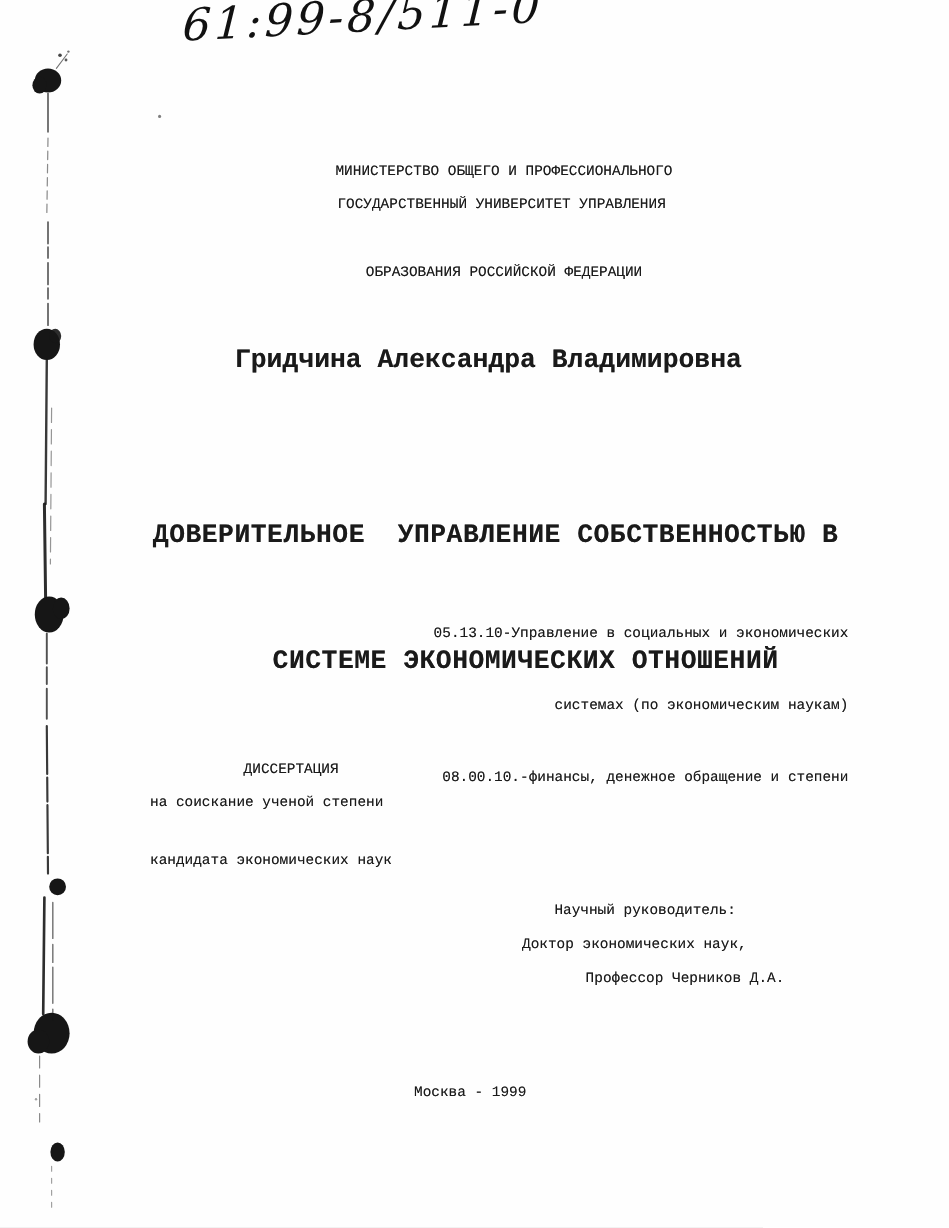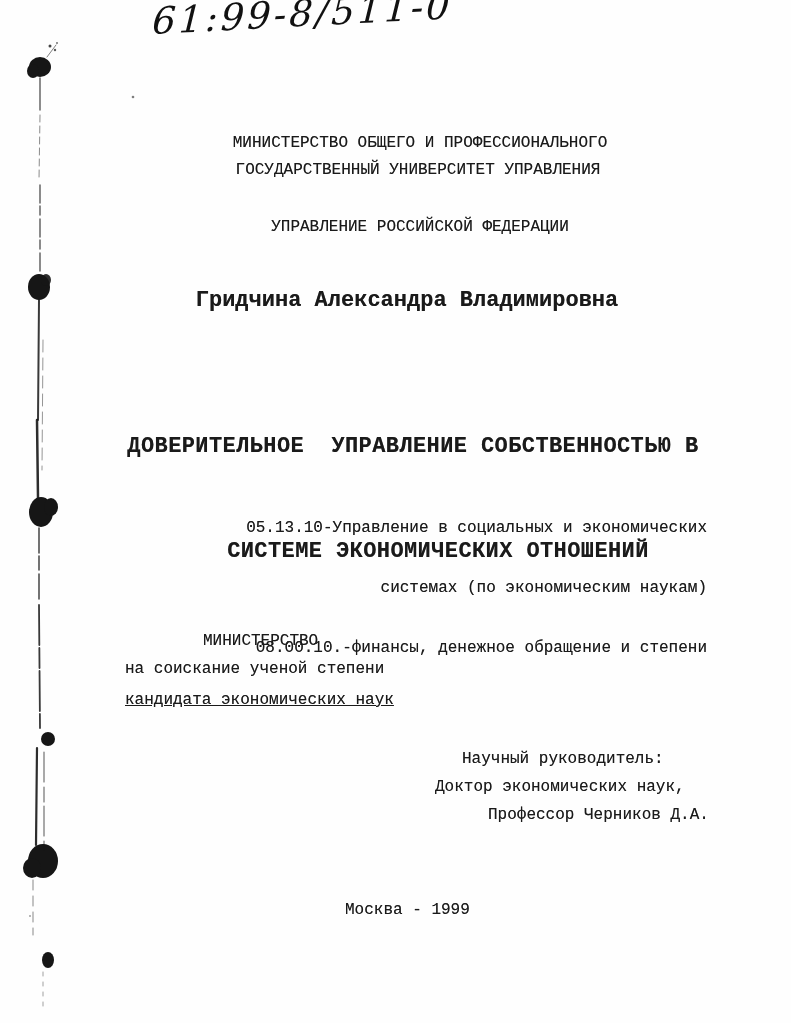--- a/index.html
+++ b/index.html
@@ -7,21 +7,21 @@
     position:relative;
     width:791px;height:1023px;
     background:#fefefe;
     overflow:hidden;
     font-family:"Liberation Mono", monospace;
     color:#1a1a1a;
     margin:0 auto;
   }
   .txt{
     position:absolute;
-    font-size:16px;
+    font-size:12px;
     line-height:18px;
     white-space:pre;
     text-shadow:0 0 0.5px rgba(20,20,20,.55);
   }
   .center{text-align:center;}
   .right{text-align:right;}
   .bold{font-weight:bold;}
 
   .handwritten{
     position:absolute;
@@ -39,21 +39,21 @@
 
   .ministry{left:180px;top:73px;width:480px;line-height:28px;}
   .university{left:178px;top:161px;width:480px;}
   .manuscript{right:71px;top:230px;letter-spacing:0.4px;}
   .author{left:107px;top:290px;width:600px;font-size:22px;line-height:22px;}
   .title-block{left:60px;top:359px;width:706px;font-size:22px;line-height:35px;letter-spacing:0.4px;}
   .title-line2{padding-left:50px;}
   .specialties{left:150px;top:478px;width:557px;line-height:20px;}
   .diss-1{left:203px;top:632px;}
   .diss-2{left:125px;top:660px;}
-  .diss-3{left:125px;top:691px;text-decoration:underline;}
+  .diss-3{left:125px;top:708px;}
   .sup-1{left:462px;top:750px;}
   .sup-2{left:435px;top:778px;}
   .sup-3{left:464px;top:806px;margin-left:24px;}
   .footer{left:345px;top:901px;}
 
   .binding{position:absolute;left:0;top:0;pointer-events:none;}
 </style>
 </head>
 <body>
 
@@ -91,40 +91,40 @@
       <path d="M44 752 L44 850" stroke-width="1.2" opacity=".6" stroke-dasharray="30 5 15 4"></path>
       <path d="M33 880 L33 935" stroke-width="1" opacity=".5" stroke-dasharray="10 6"></path>
       <path d="M43 972 L43 1012" stroke-width="1" opacity=".4" stroke-dasharray="4 6"></path>
     </g>
   </svg>
 
   <div class="handwritten">61:99-8/511-0</div>
 
   <div class="txt center ministry">
     <div>МИНИСТЕРСТВО ОБЩЕГО И ПРОФЕССИОНАЛЬНОГО</div>
-    <div>УПРАВЛЕНИЕ РОССИЙСКОЙ ФЕДЕРАЦИИ</div>
+    <div>ОБРАЗОВАНИЯ РОССИЙСКОЙ ФЕДЕРАЦИИ</div>
   </div>
 
   <div class="txt center university">ГОСУДАРСТВЕННЫЙ УНИВЕРСИТЕТ УПРАВЛЕНИЯ</div>
 
 
   <div class="txt bold center title-block">
     <div>ДОВЕРИТЕЛЬНОЕ  УПРАВЛЕНИЕ СОБСТВЕННОСТЬЮ В</div>
     <div class="title-line2">СИСТЕМЕ ЭКОНОМИЧЕСКИХ ОТНОШЕНИЙ</div>
   </div>
 
   <div class="txt bold center author">Гридчина Александра Владимировна</div>
 
   <div class="txt right specialties">
     <div>05.13.10-Управление в социальных и экономических</div>
     <div>системах (по экономическим наукам)</div>
     <div>08.00.10.-финансы, денежное обращение и степени</div>
   </div>
 
-  <div class="txt diss-1">МИНИСТЕРСТВО</div>
+  <div class="txt diss-1">ДИССЕРТАЦИЯ</div>
   <div class="txt diss-2">на соискание ученой степени</div>
   <div class="txt diss-3">кандидата экономических наук</div>
 
   <div class="txt sup-1">Научный руководитель:</div>
   <div class="txt sup-2">Доктор экономических наук,</div>
   <div class="txt sup-3">Профессор Черников Д.А.</div>
 
   <div class="txt footer">Москва - 1999</div>
 
 </div>

